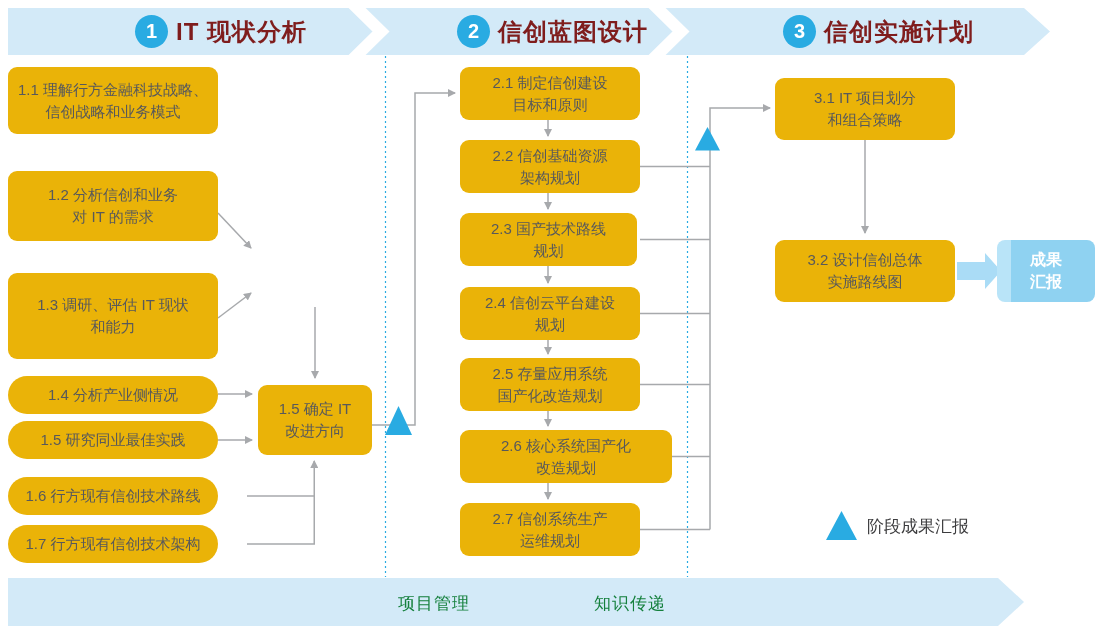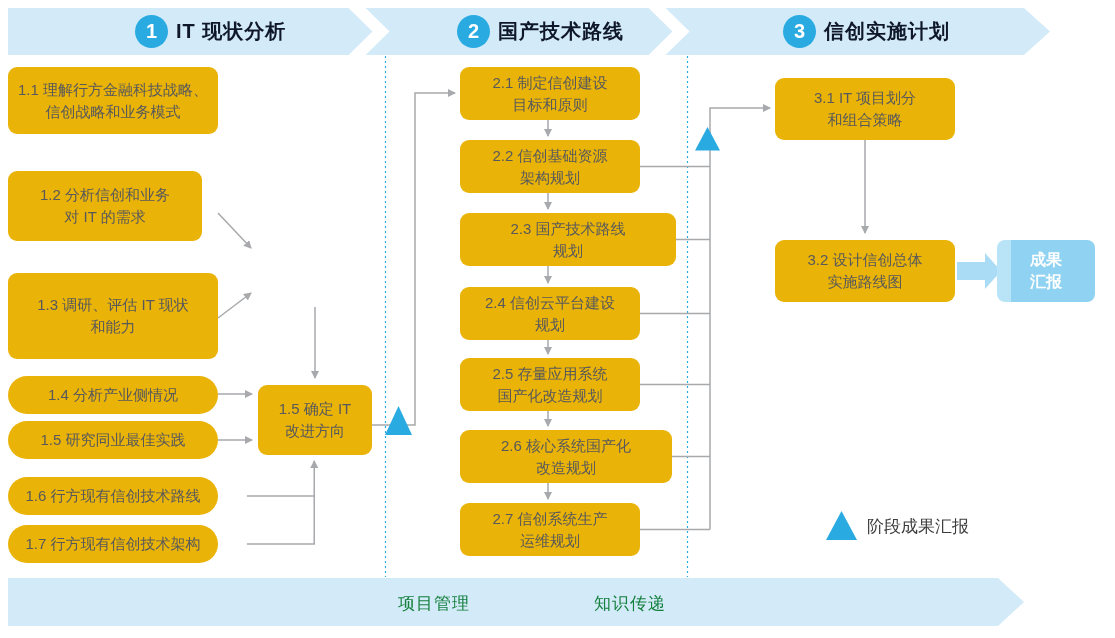--- a/index.html
+++ b/index.html
@@ -8,21 +8,21 @@
     font-family:"Liberation Sans","DejaVu Sans",sans-serif;
   }
   .band{position:absolute;background:#d3eaf8;
     clip-path:polygon(0 0,calc(100% - 26px) 0,100% 50%,calc(100% - 26px) 100%,0 100%);}
   .band-top{left:8px;top:8px;width:1042px;height:47px;}
   .band-bottom{left:8px;top:578px;width:1016px;height:48px;}
   .wires{position:absolute;left:0;top:0;width:1115px;height:638px;pointer-events:none;}
   .phase-header{position:absolute;top:15px;height:33px;display:flex;align-items:center;gap:8px;}
   .num-circle{width:33px;height:33px;border-radius:50%;background:#29abe2;color:#ffffff;
     font-weight:bold;font-size:20px;display:flex;align-items:center;justify-content:center;}
-  .phase-title{color:#0f172a;font-weight:bold;font-size:20px;letter-spacing:1px;white-space:nowrap;}
+  .phase-title{color:#7f1d1d;font-weight:bold;font-size:24px;letter-spacing:1px;white-space:nowrap;}
   .node{position:absolute;background:#eab308;border-radius:9px;color:#58595b;font-size:15px;
     line-height:1.45;display:flex;align-items:center;justify-content:center;text-align:center;
     white-space:pre-line;}
   .pill{border-radius:19px;}
   .result-box{position:absolute;left:997px;top:240px;width:98px;height:62px;border-radius:8px;
     background:linear-gradient(to right,#b9e4f8 0,#b9e4f8 14px,#8fd2f1 14px);
     color:#ffffff;font-weight:bold;font-size:16px;line-height:1.35;display:flex;align-items:center;
     justify-content:center;text-align:center;white-space:pre-line;}
   .legend-label{position:absolute;left:867px;top:515px;color:#3c3c3e;font-weight:normal;
     font-size:17px;white-space:nowrap;}
@@ -95,45 +95,45 @@
 
     <polygon fill="#aadcf6" points="957,262 985,262 985,253 1001,271 985,289 985,280 957,280"></polygon>
   </svg>
 
   <div class="phase-header" style="left:135px;">
     <div class="num-circle">1</div>
     <div class="phase-title">IT 现状分析</div>
   </div>
   <div class="phase-header" style="left:457px;">
     <div class="num-circle">2</div>
-    <div class="phase-title">国产技术路线</div>
+    <div class="phase-title">信创蓝图设计</div>
   </div>
   <div class="phase-header" style="left:783px;">
     <div class="num-circle">3</div>
     <div class="phase-title">信创实施计划</div>
   </div>
 
   <div class="node" style="left:8px;top:67px;width:210px;height:67px">1.1 理解行方金融科技战略、
 信创战略和业务模式</div>
-  <div class="node" style="left:8px;top:171px;width:194px;height:70px">1.2 分析信创和业务
+  <div class="node" style="left:8px;top:171px;width:210px;height:70px">1.2 分析信创和业务
 对 IT 的需求</div>
   <div class="node" style="left:8px;top:273px;width:210px;height:86px">1.3 调研、评估 IT 现状
 和能力</div>
   <div class="node pill" style="left:8px;top:376px;width:210px;height:38px">1.4 分析产业侧情况</div>
   <div class="node pill" style="left:8px;top:421px;width:210px;height:38px">1.5 研究同业最佳实践</div>
   <div class="node pill" style="left:8px;top:477px;width:210px;height:38px">1.6 行方现有信创技术路线</div>
   <div class="node pill" style="left:8px;top:525px;width:210px;height:38px">1.7 行方现有信创技术架构</div>
   <div class="node" style="left:258px;top:385px;width:114px;height:70px">1.5 确定 IT
 改进方向</div>
 
   <div class="node" style="left:460px;top:67px;width:180px;height:53px">2.1 制定信创建设
 目标和原则</div>
   <div class="node" style="left:460px;top:140px;width:180px;height:53px">2.2 信创基础资源
 架构规划</div>
-  <div class="node" style="left:460px;top:213px;width:216px;height:53px">2.3 国产技术路线
+  <div class="node" style="left:460px;top:213px;width:177px;height:53px">2.3 国产技术路线
 规划</div>
   <div class="node" style="left:460px;top:287px;width:180px;height:53px">2.4 信创云平台建设
 规划</div>
   <div class="node" style="left:460px;top:358px;width:180px;height:53px">2.5 存量应用系统
 国产化改造规划</div>
   <div class="node" style="left:460px;top:430px;width:212px;height:53px">2.6 核心系统国产化
 改造规划</div>
   <div class="node" style="left:460px;top:503px;width:180px;height:53px">2.7 信创系统生产
 运维规划</div>
 

